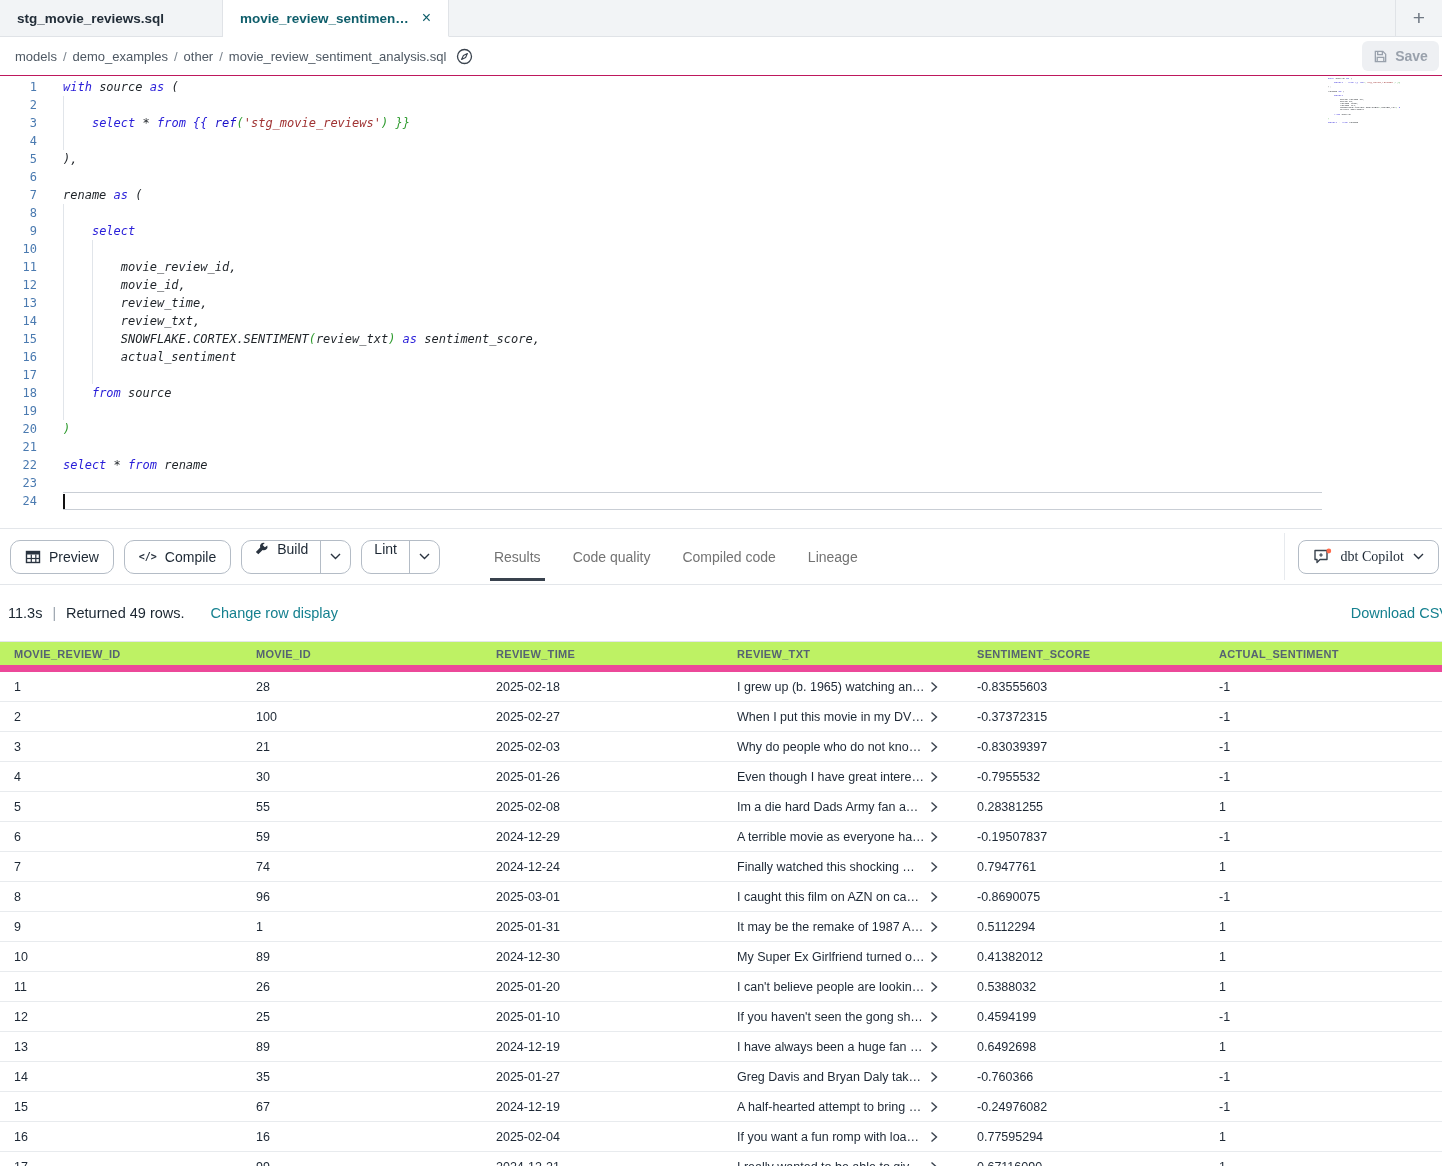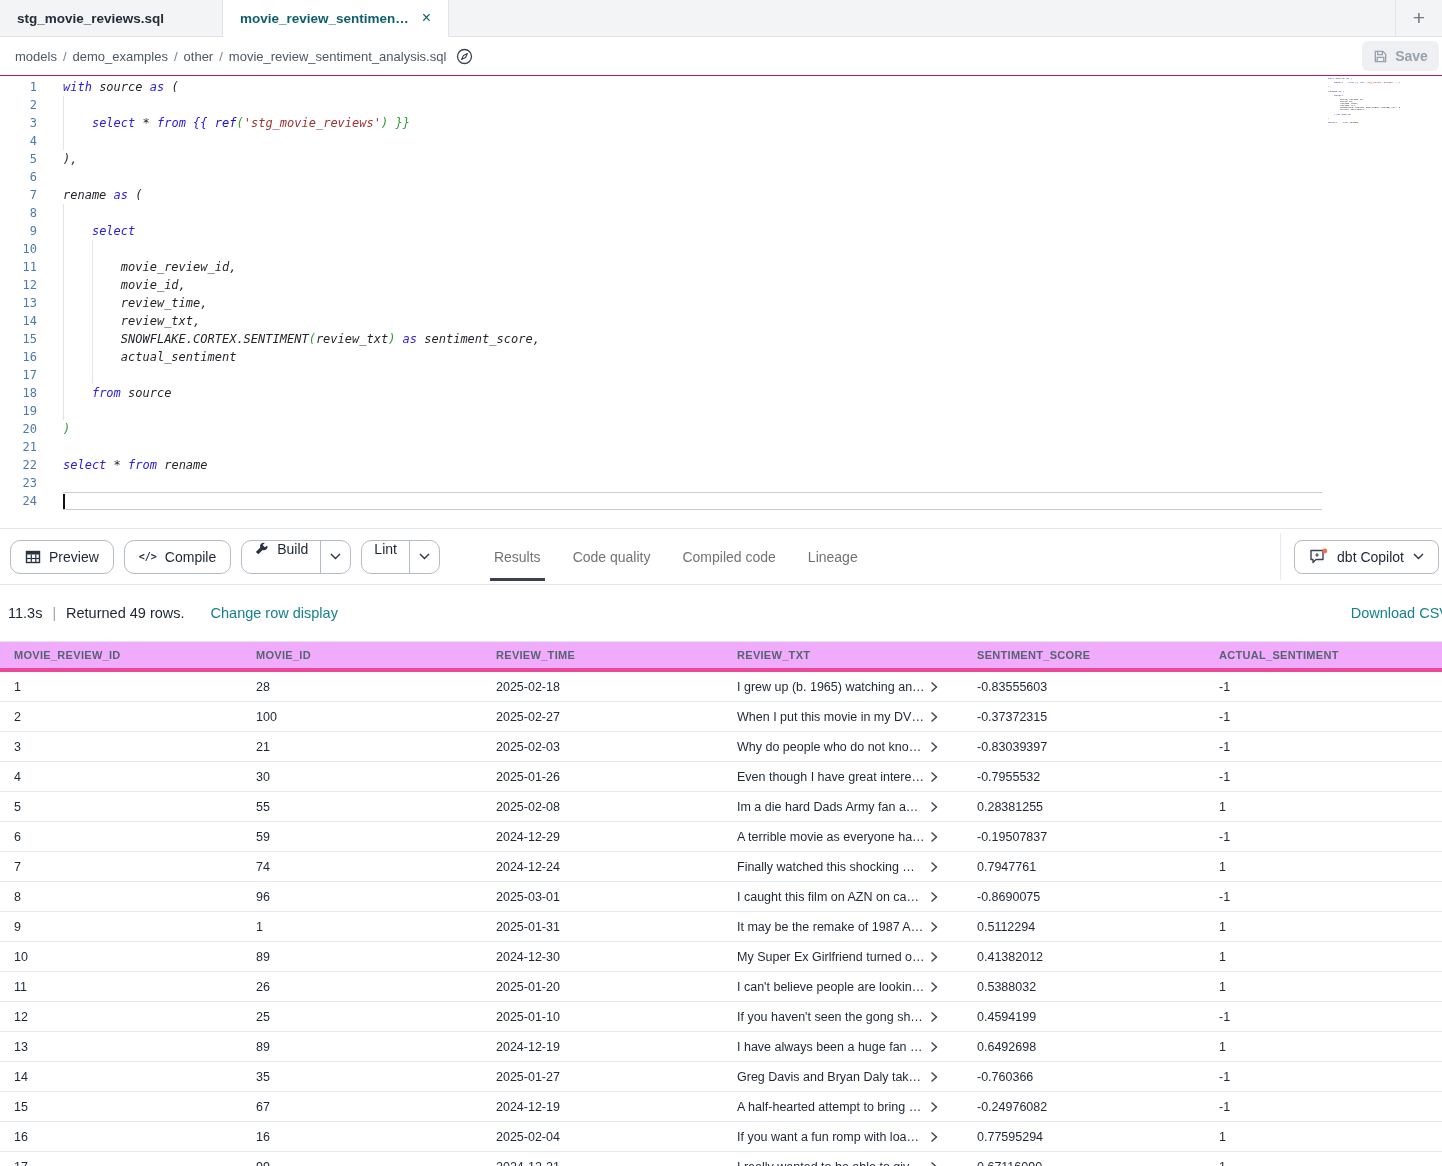--- a/index.html
+++ b/index.html
@@ -57,33 +57,33 @@
   .split .chev { width:30px; border-left:1px solid #b4bcc6; display:flex; align-items:center;
                  justify-content:center; cursor:pointer; }
   .codeglyph { font-family:"DejaVu Sans Mono", monospace; font-size:10px; font-weight:700; color:#2a3440; }
   .rtabs { display:flex; height:47px; margin-left:28px; }
   .rtab { padding:14px 16px; display:flex; align-items:center; font-size:14px; color:#737373;
           position:relative; cursor:pointer; }
   .rtab.active::after { content:""; position:absolute; left:12px; right:12px; bottom:-1px;
                         height:3px; background:#39424e; }
   .copilotwrap { margin-left:auto; height:47px; display:flex; align-items:center;
                  border-left:1px solid #e7eaee; padding-left:13px; padding-right:3px; }
-  .copilotwrap .btn { margin-right:0; border-radius:8px; gap:9px; }
+  .copilotwrap .btn { margin-right:0; border-radius:8px; gap:9px;font-family:Liberation Serif, serif; }
 
   
   .statusbar { height:56px; display:flex; align-items:center; padding-left:8px;
                font-size:14.5px; color:#1b2631; background:#fff; }
   .sep { color:#98a1ab; margin:0 10px; font-size:14px; }
   .link { color:#15808f; margin-left:26px; cursor:pointer; }
   .dl { margin-left:auto; margin-right:-7px; color:#15808f; cursor:pointer; white-space:nowrap; }
 
   
   .thead, .trow { display:grid; grid-template-columns:242px 240px 241px 240px 242px 1fr;
                   align-items:center; }
-  .thead { height:31px; background:#f0abfc; border-top:1px solid #e3e6ea; border-bottom:4px solid #ec4899; }
+  .thead { height:31px; background:#bef264; border-top:1px solid #e3e6ea; border-bottom:7px solid #ec4899; }
   .th { padding-left:14px; font-size:11px; font-weight:700; color:#566372; letter-spacing:.3px;
         white-space:nowrap; overflow:hidden; }
   .trow { height:30px; background:#fff; border-bottom:1px solid #e8ebee; }
   .td { padding-left:14px; font-size:12.5px; color:#1d2835; white-space:nowrap; overflow:hidden; }
   .txtwrap { display:flex; align-items:center; gap:5px; }
   .txt { max-width:188px; overflow:hidden; text-overflow:ellipsis; white-space:nowrap; }
   .rowchev { display:flex; align-items:center; cursor:pointer; flex:none; }
   svg { display:block; }
 </style>
 </head>

